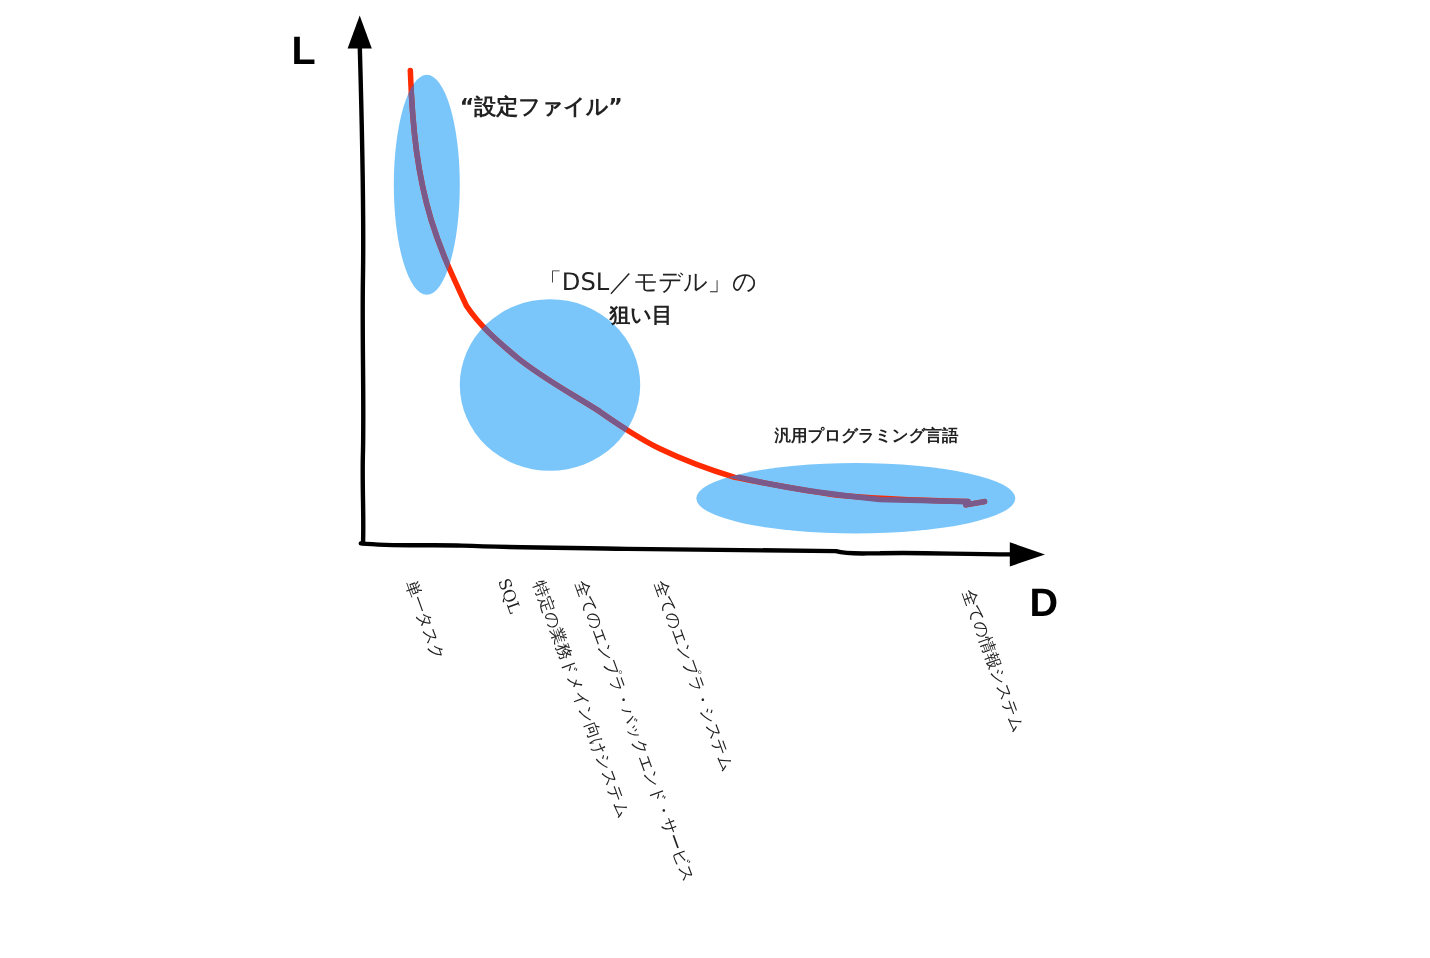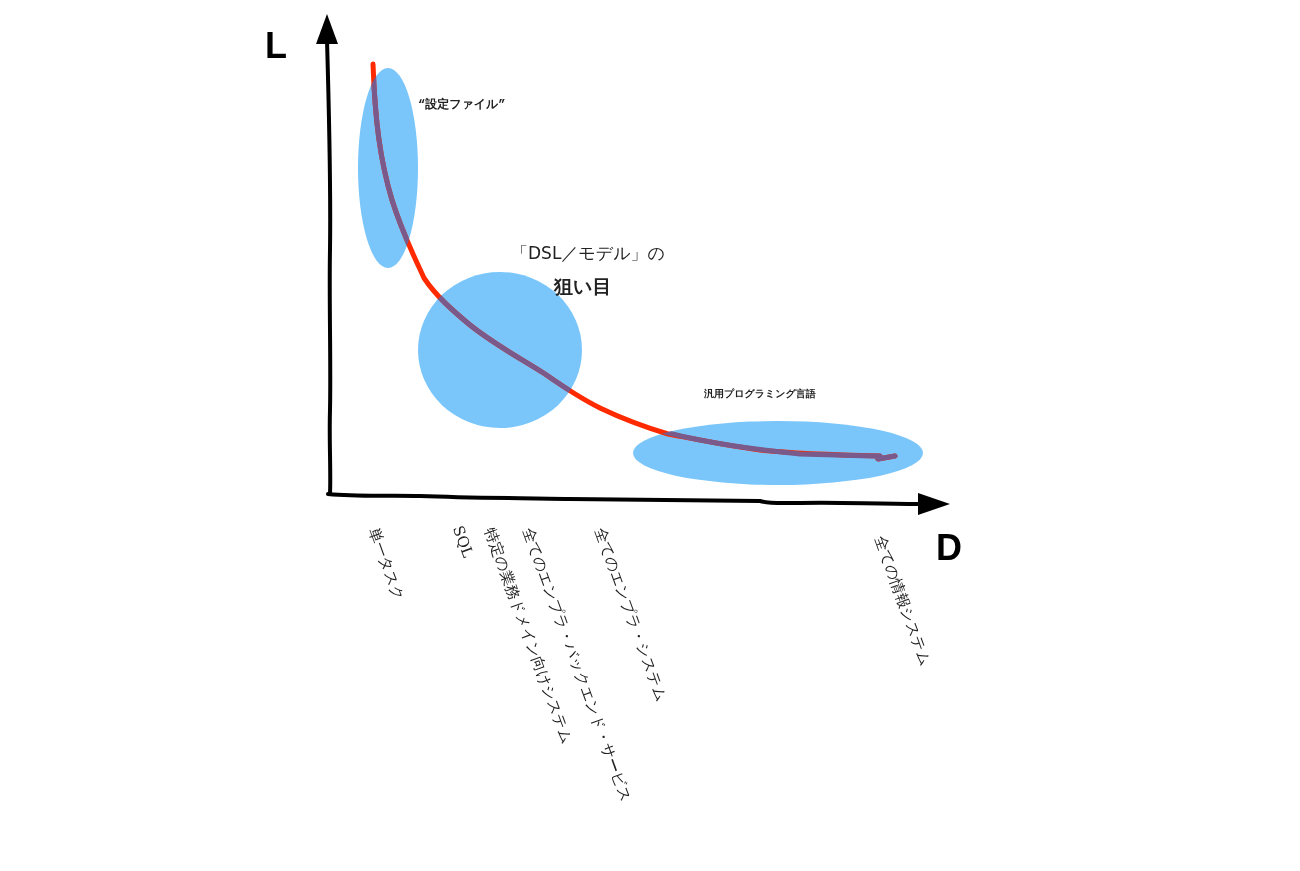--- a/index.html
+++ b/index.html
@@ -48,24 +48,24 @@
     <path d="M328,494 C360,497 390,495 420,496 C470,498 520,498 570,499 C640,500 700,500 760,501
              C770,504 780,503 800,503 C840,502 870,504 920,504" fill="none" stroke="#000" stroke-width="4" stroke-linecap="round"></path>
     <polygon points="950,504 918,493 918,515" fill="#000"></polygon>
   </svg>
 
   
   <div class="axis-letter" style="left:265px; top:28px;">L</div>
   <div class="axis-letter" style="left:936px; top:530px;">D</div>
 
   
-  <div class="region-label" style="left:418px; top:96px; font-size:12px;font-family:Liberation Mono, monospace;">“設定ファイル”</div>
-  <div class="region-label" style="left:488px; top:242px; width:200px; font-size:17px; font-weight:normal; text-align:center;">「DSL／モデル」の</div>
+  <div class="region-label" style="left:418px; top:84px; font-size:20px;">“設定ファイル”</div>
+  <div class="region-label" style="left:488px; top:242px; width:200px; font-size:22px; font-weight:normal; text-align:right;">「DSL／モデル」の</div>
   <div class="region-label" style="left:554px; top:274px; font-size:19px; font-weight:bold;">狙い目</div>
-  <div class="region-label" style="left:704px; top:387px; font-size:10px;text-align:right;">汎用プログラミング言語</div>
+  <div class="region-label" style="left:704px; top:387px; font-size:15px;text-align:right;">汎用プログラミング言語</div>
 
   
   <div class="tick-label" style="left:380px; top:526px; transform:rotate(70deg);">単一タスク</div>
   <div class="tick-label" style="left:464px; top:524px; transform:rotate(70deg);">SQL</div>
   <div class="tick-label" style="left:496px; top:526px; transform:rotate(70deg);">特定の業務ドメイン向けシステム</div>
   <div class="tick-label" style="left:534px; top:526px; transform:rotate(70deg);">全てのエンプラ・バックエンド・サービス</div>
   <div class="tick-label" style="left:606px; top:526px; transform:rotate(70deg);">全てのエンプラ・システム</div>
   <div class="tick-label" style="left:886px; top:534px; transform:rotate(70deg);">全ての情報システム</div>
 </div>
 

